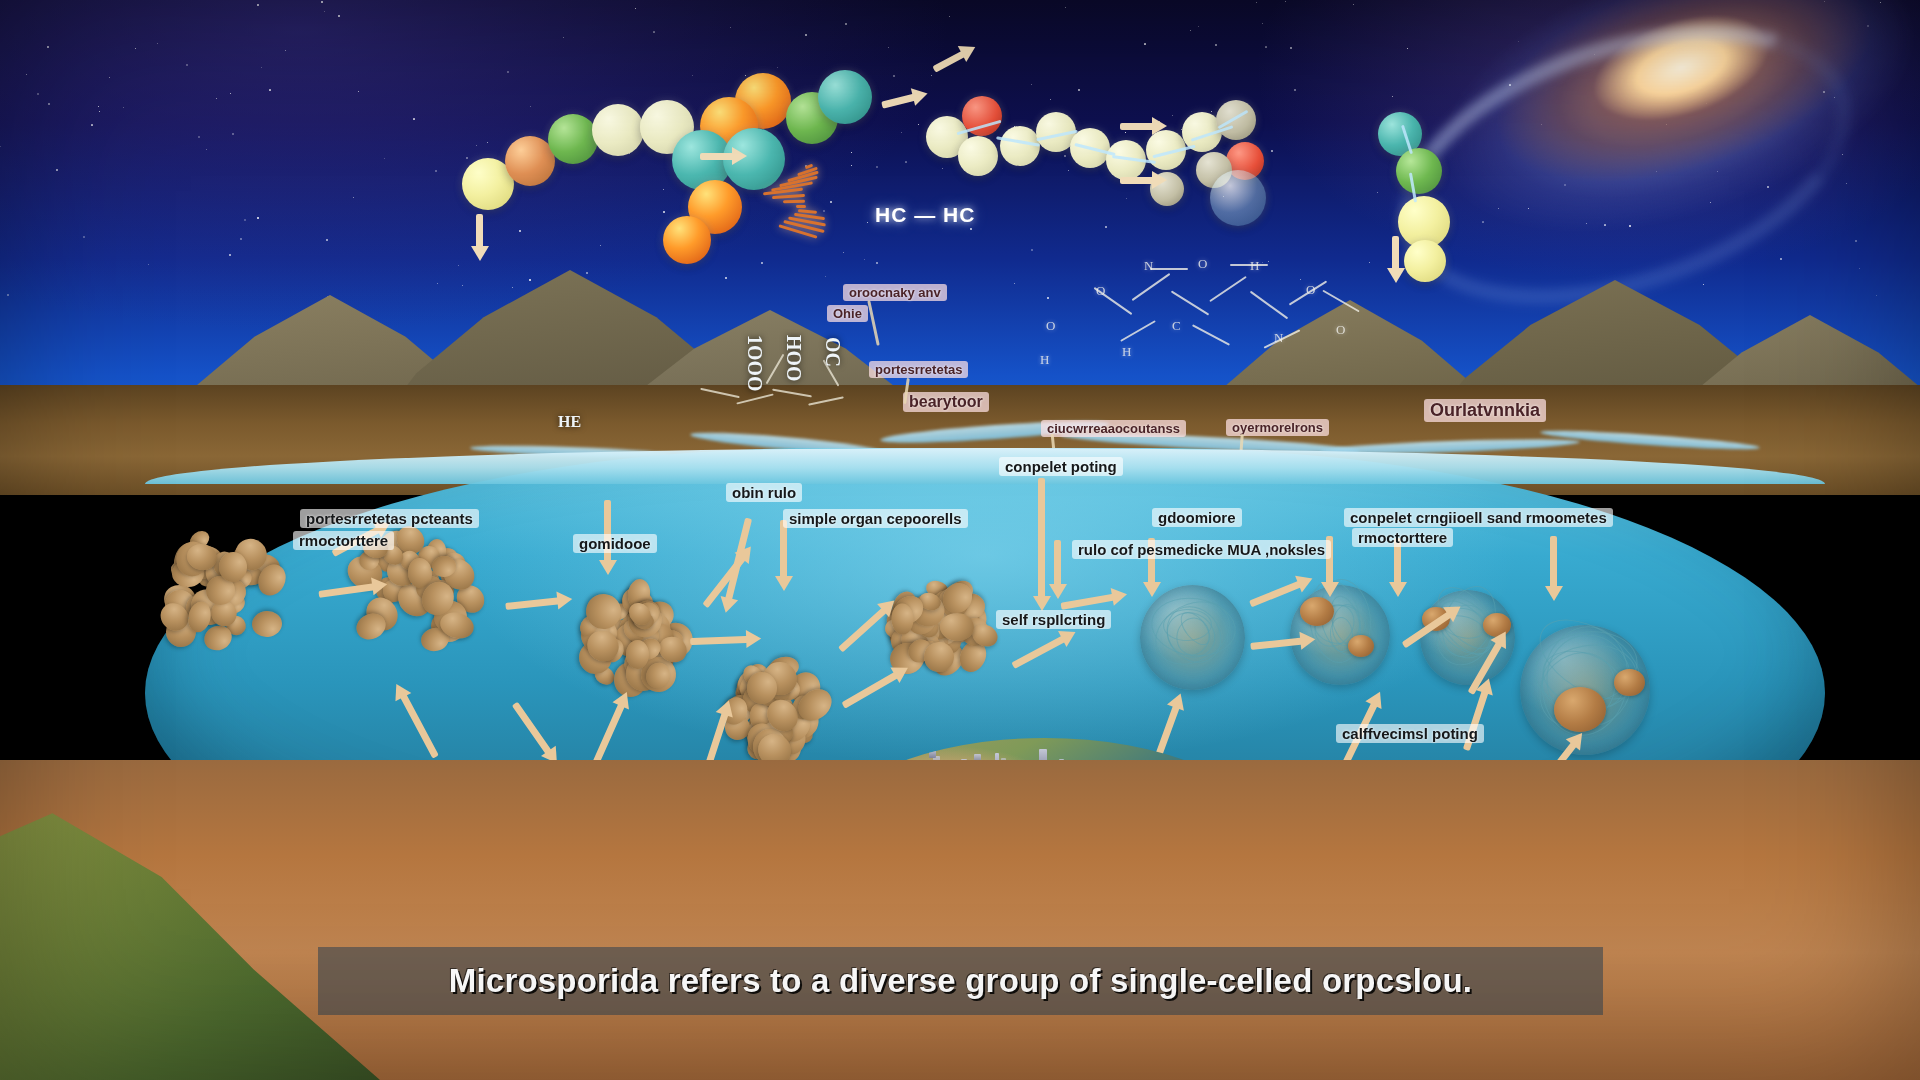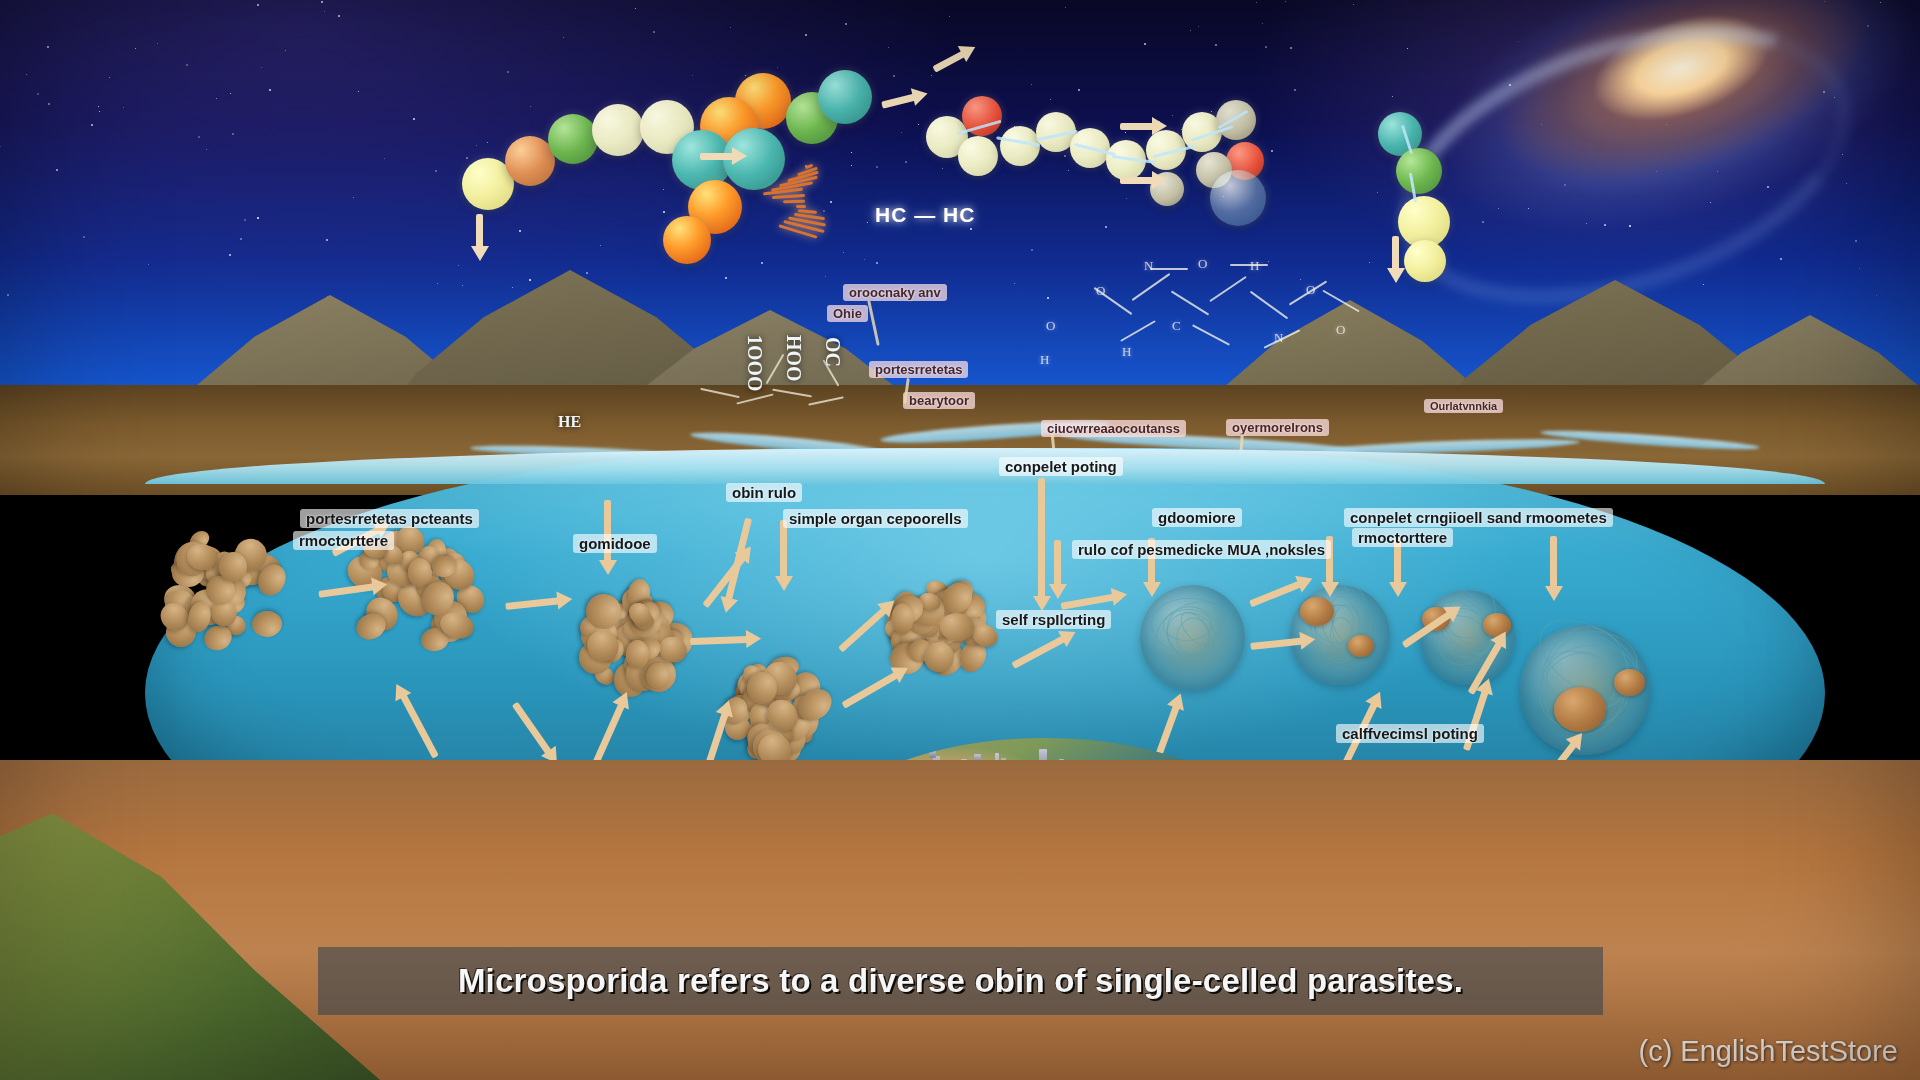--- a/index.html
+++ b/index.html
@@ -543,24 +543,24 @@
 
   <div class="landchem" style="left:745px; top:335px; writing-mode:vertical-rl;">1OOO</div>
   <div class="landchem" style="left:784px; top:335px; writing-mode:vertical-rl;">HOO</div>
   <div class="landchem" style="left:823px; top:337px; writing-mode:vertical-rl;">OC</div>
   <div class="landchem" style="left:558px; top:412px; font-size:16px;">HE</div>
 
   <div id="land-labels">
       <div class="lbl pink" style="left: 843px; top: 284px; font-size: 13px;">oroocnaky anv</div>
       <div class="lbl pink" style="left: 827px; top: 305px; font-size: 13px;">Ohie</div>
       <div class="lbl pink" style="left: 869px; top: 361px; font-size: 13px;">portesrretetas</div>
-      <div class="lbl pink" style="left: 903px; top: 392px; font-size: 13px;">bearytoor</div>
+      <div class="lbl pink" style="left: 903px; top: 392px; font-size: 16px;">bearytoor</div>
       <div class="lbl pink" style="left: 1041px; top: 420px; font-size: 13px;">ciucwrreaaocoutanss</div>
       <div class="lbl pink" style="left: 1226px; top: 419px; font-size: 13px;">oyermorelrons</div>
-      <div class="lbl pink" style="left: 1424px; top: 399px; font-size: 11px;">Ourlatvnnkia</div>
+      <div class="lbl pink" style="left: 1424px; top: 399px; font-size: 18px;">Ourlatvnnkia</div>
       <div style="position: absolute; left: 872px; top: 300px; width: 3px; height: 46px; background: rgb(233, 216, 180); opacity: 0.85; transform: rotate(-12deg); border-radius: 2px;"></div>
       <div style="position: absolute; left: 905px; top: 378px; width: 3px; height: 26px; background: rgb(233, 216, 180); opacity: 0.85; transform: rotate(8deg); border-radius: 2px;"></div>
       <div style="position: absolute; left: 1052px; top: 434px; width: 3px; height: 26px; background: rgb(233, 216, 180); opacity: 0.85; transform: rotate(-6deg); border-radius: 2px;"></div>
       <div style="position: absolute; left: 1240px; top: 434px; width: 3px; height: 22px; background: rgb(233, 216, 180); opacity: 0.85; transform: rotate(4deg); border-radius: 2px;"></div>
     </div>
 
   <div class="ocean"></div>
   <div class="ocean-surface"></div>
 
   <div id="ocean-life">
@@ -1065,18 +1065,17 @@
         <div class="flora" style="left: 340px; top: 130px; width: 13px; height: 15px; background: rgb(255, 210, 92); opacity: 0.93; box-shadow: rgba(0, 0, 0, 0.3) 0px 1px 3px;"></div>
         <div class="flora" style="left: 175px; top: 111px; width: 11px; height: 12px; background: rgb(92, 196, 160); opacity: 0.87; box-shadow: rgba(0, 0, 0, 0.3) 0px 1px 3px;"></div>
         <div class="flora" style="left: 159px; top: 89px; width: 11px; height: 13px; background: rgb(245, 155, 58); opacity: 0.87; box-shadow: rgba(0, 0, 0, 0.3) 0px 1px 3px;"></div>
       </div>
   </div>
 
   <div class="ground"></div>
   <div class="ground-left-rock"></div>
 
   <div class="caption-bar">
-    <span class="caption-text">Microsporida refers to a diverse obin of single-celled parasites.</span>
+    <span class="caption-text">Microsporida refers to a diverse group of single-celled orpcslou.</span>
   </div>
-  <div class="watermark">(c) EnglishTestStore</div>
 
   <div class="vignette"></div>
 </div>
 
 </body></html>

